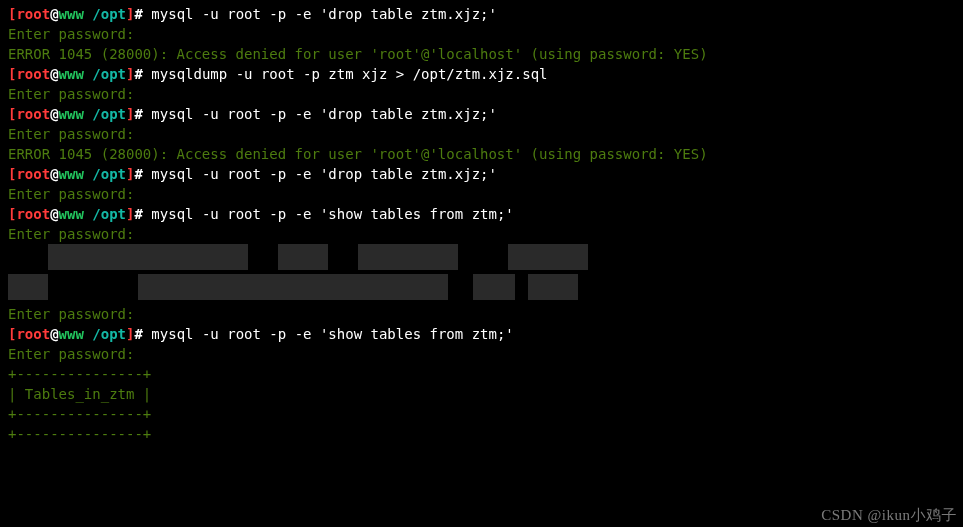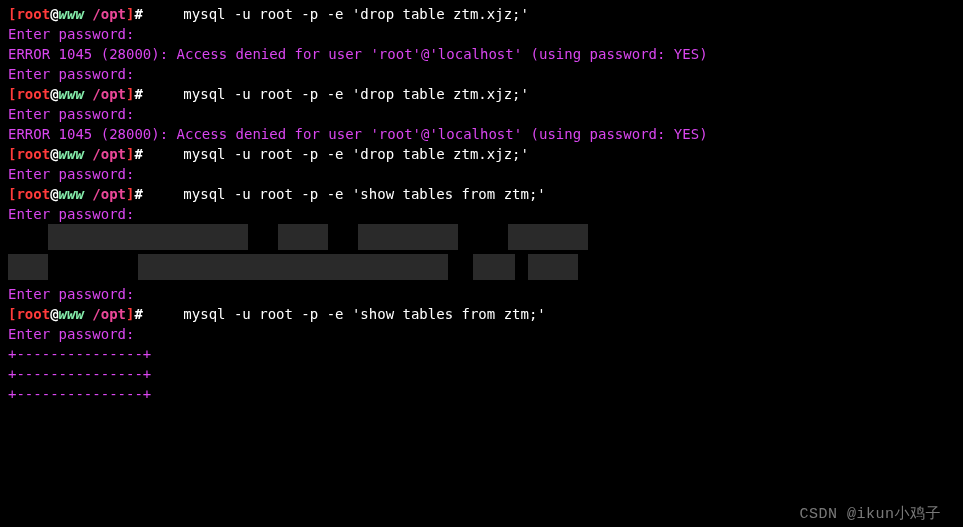--- a/index.html
+++ b/index.html
@@ -12,50 +12,51 @@
     line-height: 20px;
     width: 963px;
     height: 527px;
     box-sizing: border-box;
     position: relative;
     overflow: hidden;
   }
   .line { white-space: pre; }
   .user { color: #ff3b3b; font-weight: bold; }
   .at { color: #ffffff; font-weight: bold; }
-  .host { color: #86efac; font-weight: bold; font-style: italic; }
+  .host { color: #22c55e; font-weight: bold; }
   .sp { color: #ffffff; font-weight: bold; }
-  .path { color: #ec4899; font-weight: bold; }
+  .path { color: #14b8a6; font-weight: bold; }
   .hash { color: #ffffff; font-weight: bold; }
-  .cmd { color: #ffffff; margin-left: 32px; }
-  .out { color: #d946ef; }
+  .cmd { color: #ffffff; }
+  .out { color: #4d7c0f; }
   .censor-row { position: relative; height: 30px; }
   .censor-block {
     position: absolute;
     top: 0;
     height: 26px;
     background: #2a2a2a;
   }
   .watermark {
     position: absolute;
-    right: 22px;
+    right: 6px;
     bottom: 2px;
     color: rgba(220,220,220,0.55);
     font-size: 15px;
-    font-family: Liberation Mono, monospace;
+    font-family: Liberation Serif, serif;
     letter-spacing: 0.5px;
   }
 </style>
 </head>
 <body>
 
 <div id="terminal">
     <div class="line"><span><span class="user">[</span><span class="user">root</span><span class="at">@</span><span class="host">www</span><span class="sp"> </span><span class="path">/opt</span><span class="user">]</span><span class="hash"># </span></span><span class="cmd">mysql -u root -p -e 'drop table ztm.xjz;'</span></div>
     <div class="line"><span class="out">Enter password:</span></div>
     <div class="line"><span class="out">ERROR 1045 (28000): Access denied for user 'root'@'localhost' (using password: YES)</span></div>
+    <div class="line"><span><span class="user">[</span><span class="user">root</span><span class="at">@</span><span class="host">www</span><span class="sp"> </span><span class="path">/opt</span><span class="user">]</span><span class="hash"># </span></span><span class="cmd">mysqldump -u root -p ztm xjz &gt; /opt/ztm.xjz.sql</span></div>
     <div class="line"><span class="out">Enter password:</span></div>
     <div class="line"><span><span class="user">[</span><span class="user">root</span><span class="at">@</span><span class="host">www</span><span class="sp"> </span><span class="path">/opt</span><span class="user">]</span><span class="hash"># </span></span><span class="cmd">mysql -u root -p -e 'drop table ztm.xjz;'</span></div>
     <div class="line"><span class="out">Enter password:</span></div>
     <div class="line"><span class="out">ERROR 1045 (28000): Access denied for user 'root'@'localhost' (using password: YES)</span></div>
     <div class="line"><span><span class="user">[</span><span class="user">root</span><span class="at">@</span><span class="host">www</span><span class="sp"> </span><span class="path">/opt</span><span class="user">]</span><span class="hash"># </span></span><span class="cmd">mysql -u root -p -e 'drop table ztm.xjz;'</span></div>
     <div class="line"><span class="out">Enter password:</span></div>
     <div class="line"><span><span class="user">[</span><span class="user">root</span><span class="at">@</span><span class="host">www</span><span class="sp"> </span><span class="path">/opt</span><span class="user">]</span><span class="hash"># </span></span><span class="cmd">mysql -u root -p -e 'show tables from ztm;'</span></div>
     <div class="line"><span class="out">Enter password:</span></div>
     <div class="censor-row">
       <div class="censor-block" style="left: 40px; width: 200px;"></div>
@@ -66,17 +67,18 @@
     <div class="censor-row">
       <div class="censor-block" style="left: 0px; width: 40px;"></div>
       <div class="censor-block" style="left: 130px; width: 310px;"></div>
       <div class="censor-block" style="left: 465px; width: 42px;"></div>
       <div class="censor-block" style="left: 520px; width: 50px;"></div>
     </div>
     <div class="line"><span class="out">Enter password:</span></div>
     <div class="line"><span><span class="user">[</span><span class="user">root</span><span class="at">@</span><span class="host">www</span><span class="sp"> </span><span class="path">/opt</span><span class="user">]</span><span class="hash"># </span></span><span class="cmd">mysql -u root -p -e 'show tables from ztm;'</span></div>
     <div class="line"><span class="out">Enter password:</span></div>
     <div class="line"><span class="out">+---------------+</span></div>
+    <div class="line"><span class="out">| Tables_in_ztm |</span></div>
     <div class="line"><span class="out">+---------------+</span></div>
     <div class="line"><span class="out">+---------------+</span></div>
   </div>
 
 <div class="watermark">CSDN @ikun小鸡子</div>
 
 </body></html>

